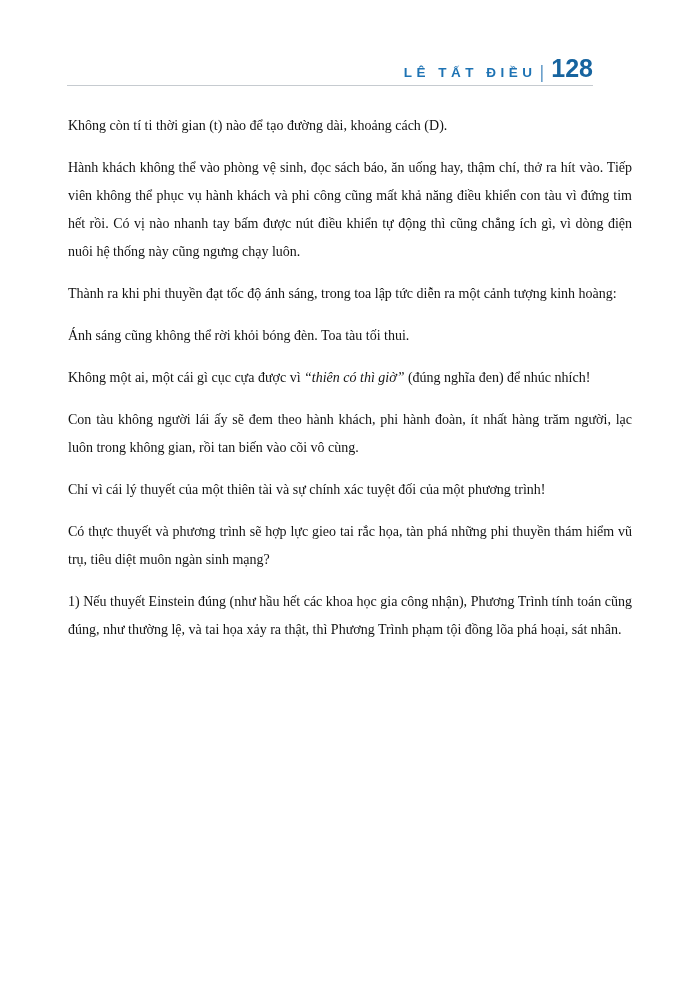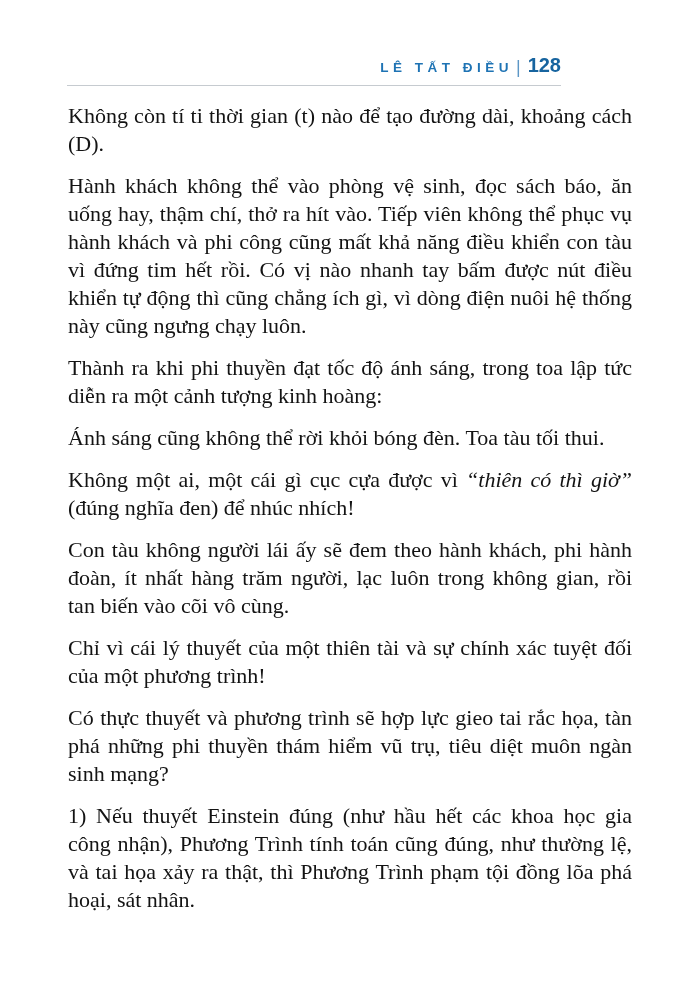--- a/index.html
+++ b/index.html
@@ -14,20 +14,21 @@
   body{
     width:700px;height:992px;
     background:var(--background);
     overflow:hidden;
     font-family:"Liberation Serif", serif;
   }
   .page{
     position:relative;
     width:628px;height:992px;
     background:var(--background);
+    padding-left:32px;
   }
   .header{
     position:absolute;
     top:54px;left:67px;right:67px;
     display:flex;
     justify-content:flex-end;
     align-items:baseline;
     font-family:"Liberation Sans", sans-serif;
     white-space:nowrap;
   }
@@ -40,35 +41,35 @@
   .header .sep{
     color:var(--separator-blue);
     font-size:18px;
     font-weight:400;
     margin:0 7px 0 3px;
     position:relative;
     top:1px;
   }
   .header .pagenum{
     color:var(--page-number-blue);
-    font-size:20px;
+    font-size:25px;
     font-weight:700;
   }
   .rule{
     position:absolute;
     top:85px;left:67px;right:67px;
     height:1px;
     background:var(--rule-gray);
   }
   .page-body{
     position:absolute;
-    top:102px;left:68px;
+    top:112px;left:68px;
     width:564px;
     color:var(--text-black);
-    font-size:22px;
+    font-size:14px;
     line-height:28px;
     text-align:justify;
     text-justify:inter-word;
   }
   .page-body p{
     margin:0 0 14px 0;
     padding:0;
   }
   .page-body .italic{
     font-style:italic;

